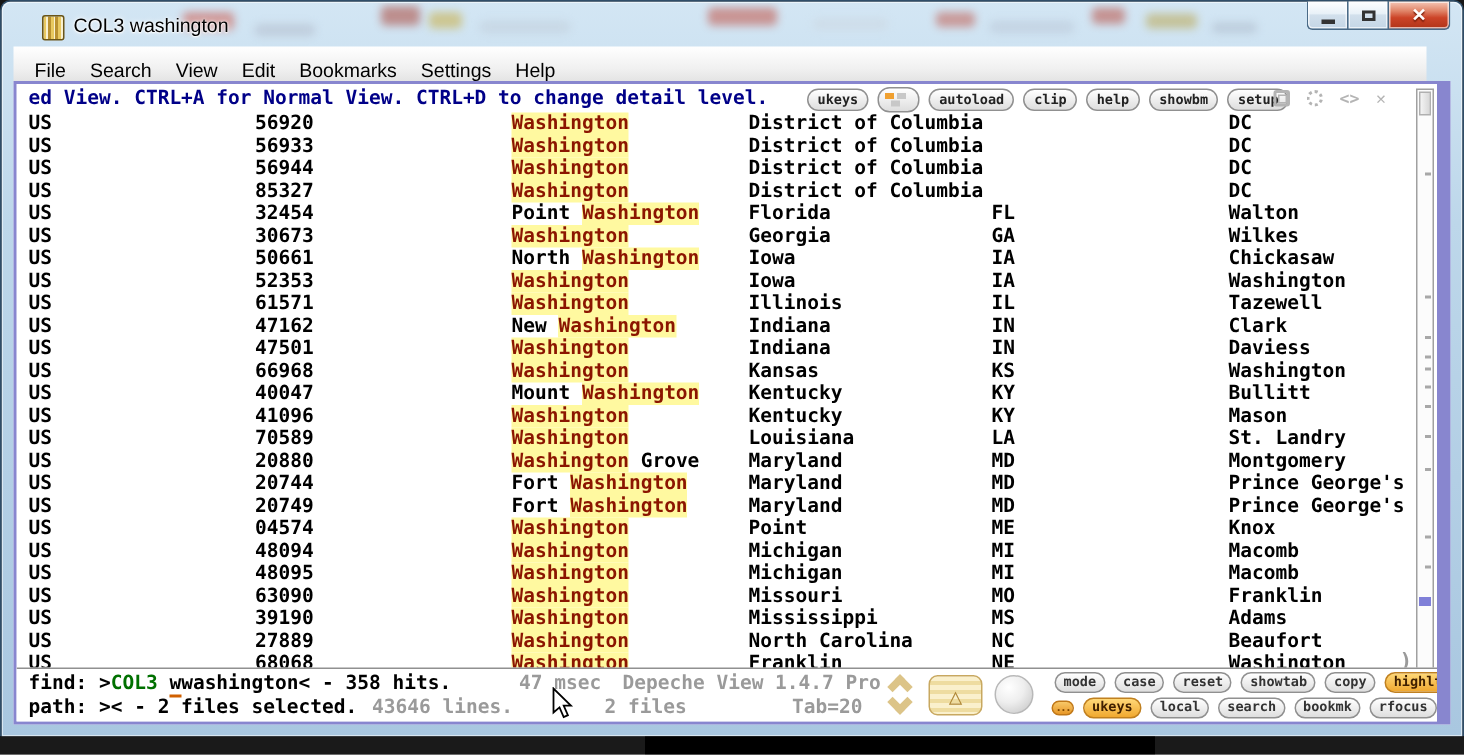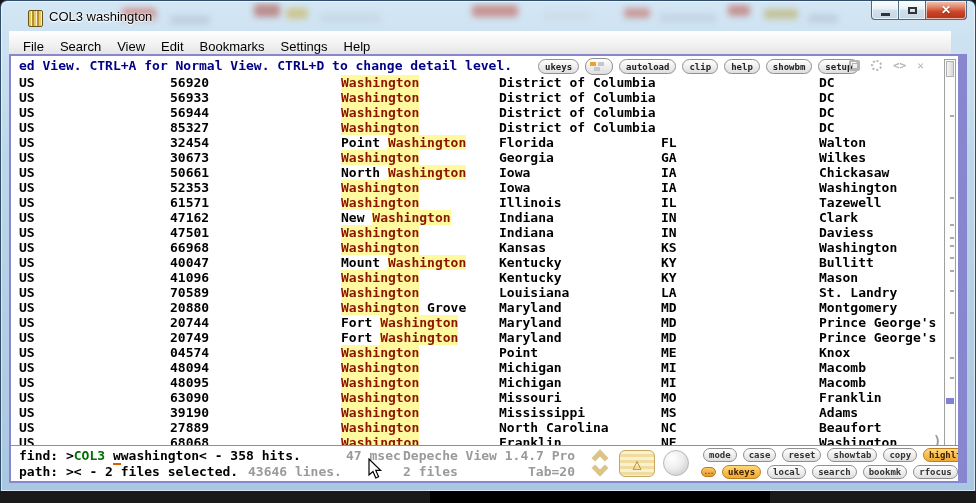--- a/index.html
+++ b/index.html
@@ -73,21 +73,21 @@
 
   
   .statusbar{position:absolute;left:0;right:0;bottom:0;height:35px;border-top:1px solid #909090;background:#fff;
     font:bold 13px "DejaVu Sans Mono",monospace;}
   .st-line1{position:absolute;left:8px;top:2px;white-space:pre;color:#000;}
   .st-line2{position:absolute;left:8px;top:18px;white-space:pre;color:#000;}
   .gray{color:#9a9a9a;}
   .green{color:#007000;}
   .uline{border-bottom:2px solid #d06000;}
   .st-abs{position:absolute;white-space:pre;}
-  .st-ver{left:392px;top:2px;}
+  .st-ver{left:404px;top:2px;}
   .st-msec{left:335px;top:2px;}
   .st-lines{left:237px;top:18px;}
   .st-files{left:392px;top:18px;}
   .st-tab{left:517px;top:18px;}
 
   .chev-box{position:absolute;left:578px;top:5px;width:26px;height:26px;}
   .chev{position:absolute;left:5px;width:12px;height:12px;border-top:5px solid #dcc488;border-right:5px solid #dcc488;box-sizing:border-box;}
   .chev-up{top:1px;transform:rotate(-45deg);}
   .chev-down{top:11px;transform:rotate(135deg);}
   .tri-btn{position:absolute;left:608px;top:4px;width:36px;height:27px;border:1px solid #c8a860;border-radius:6px;

